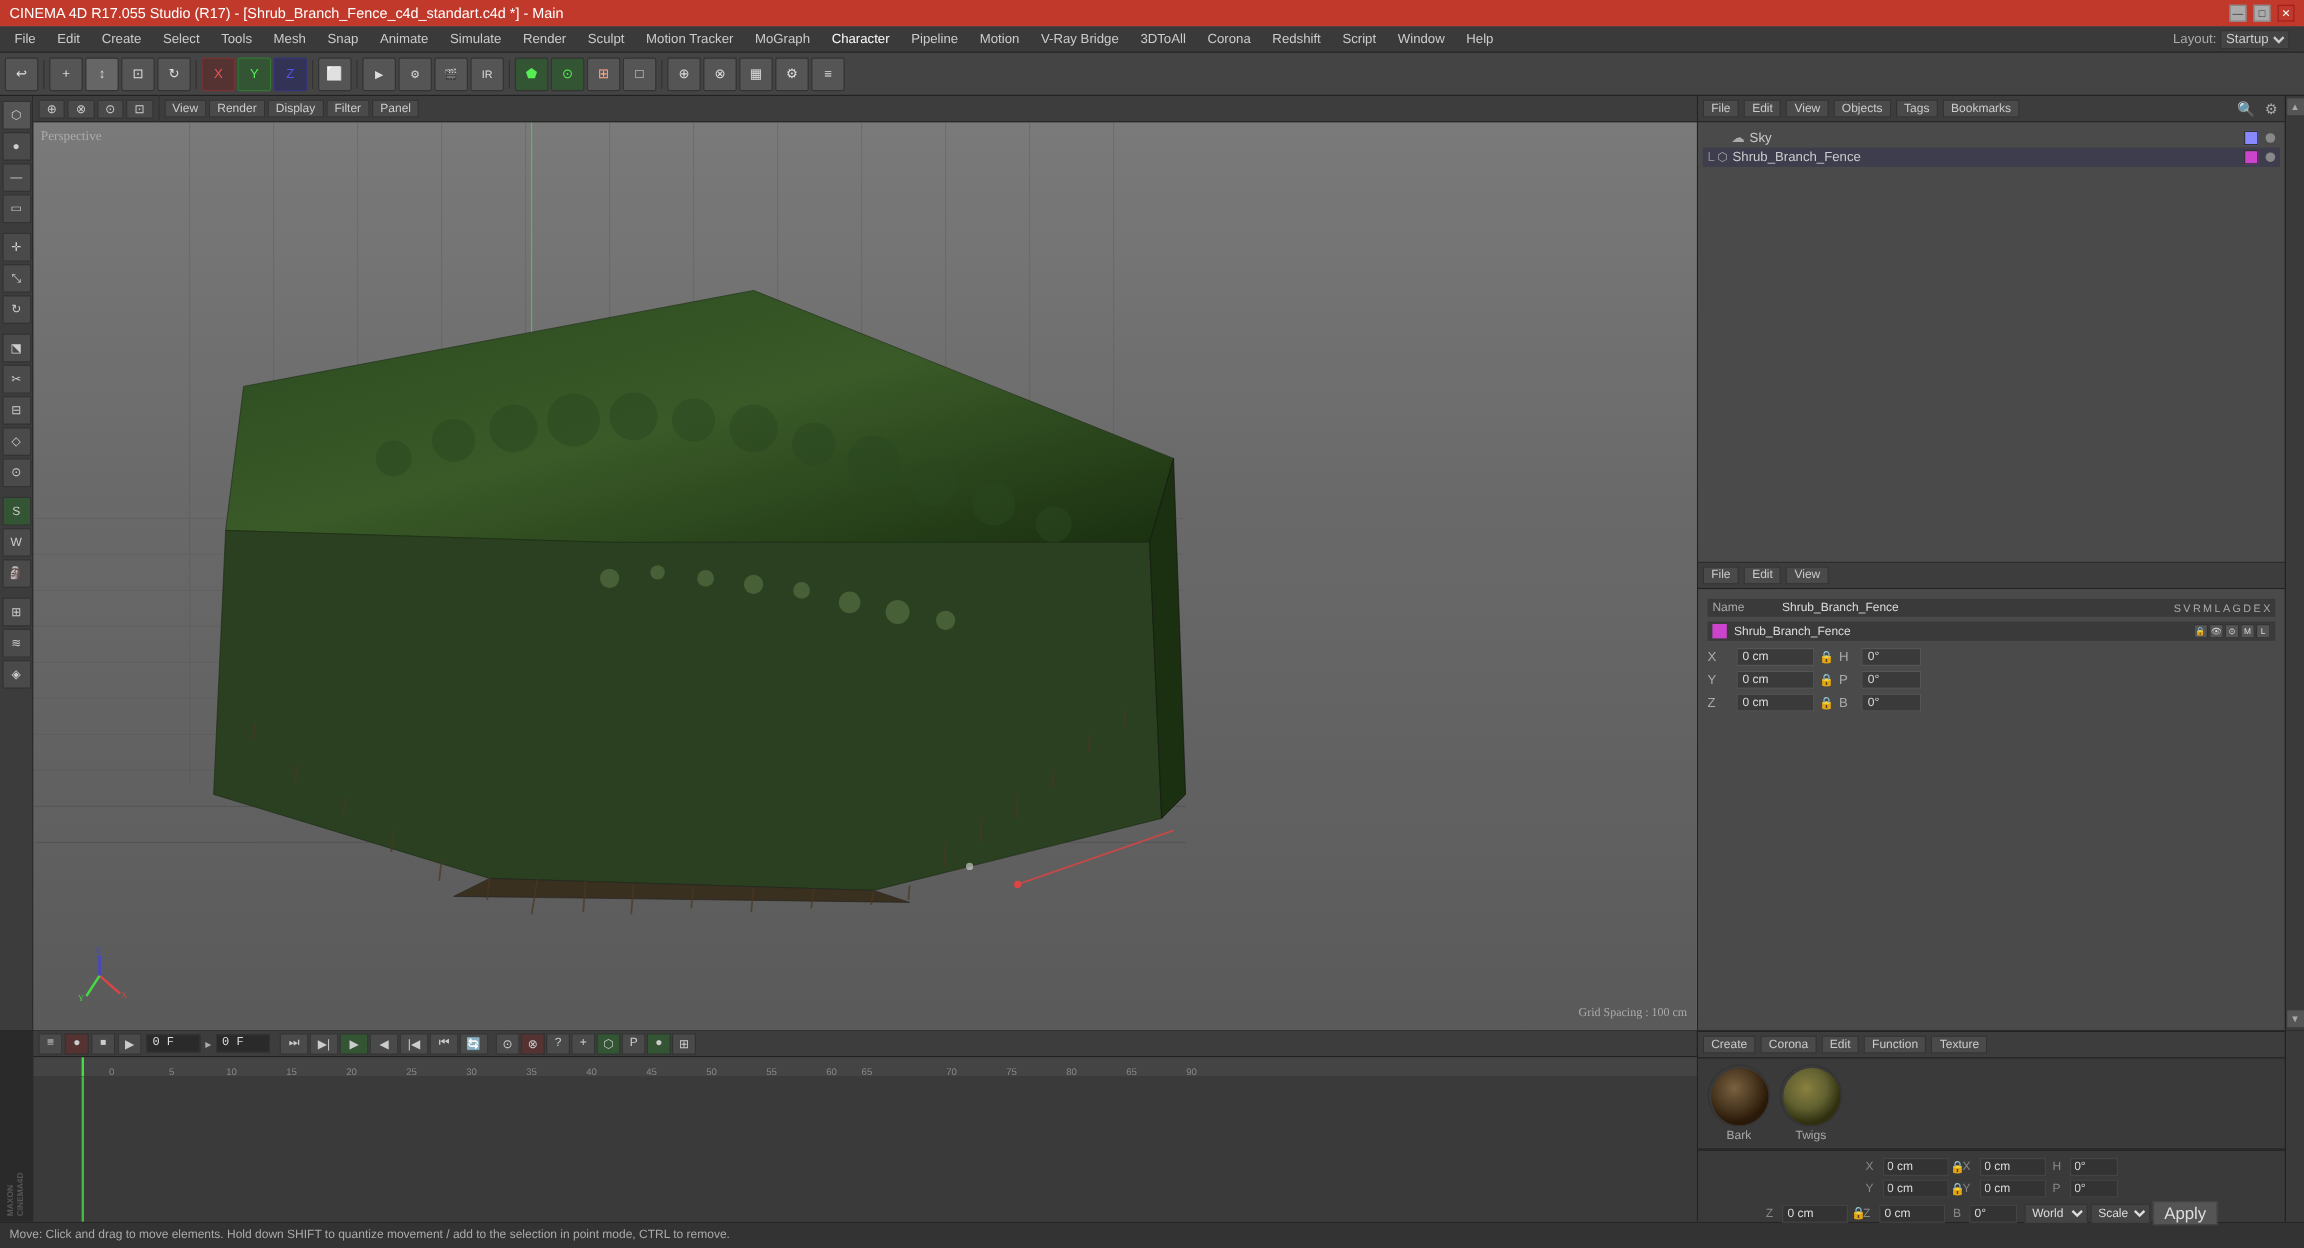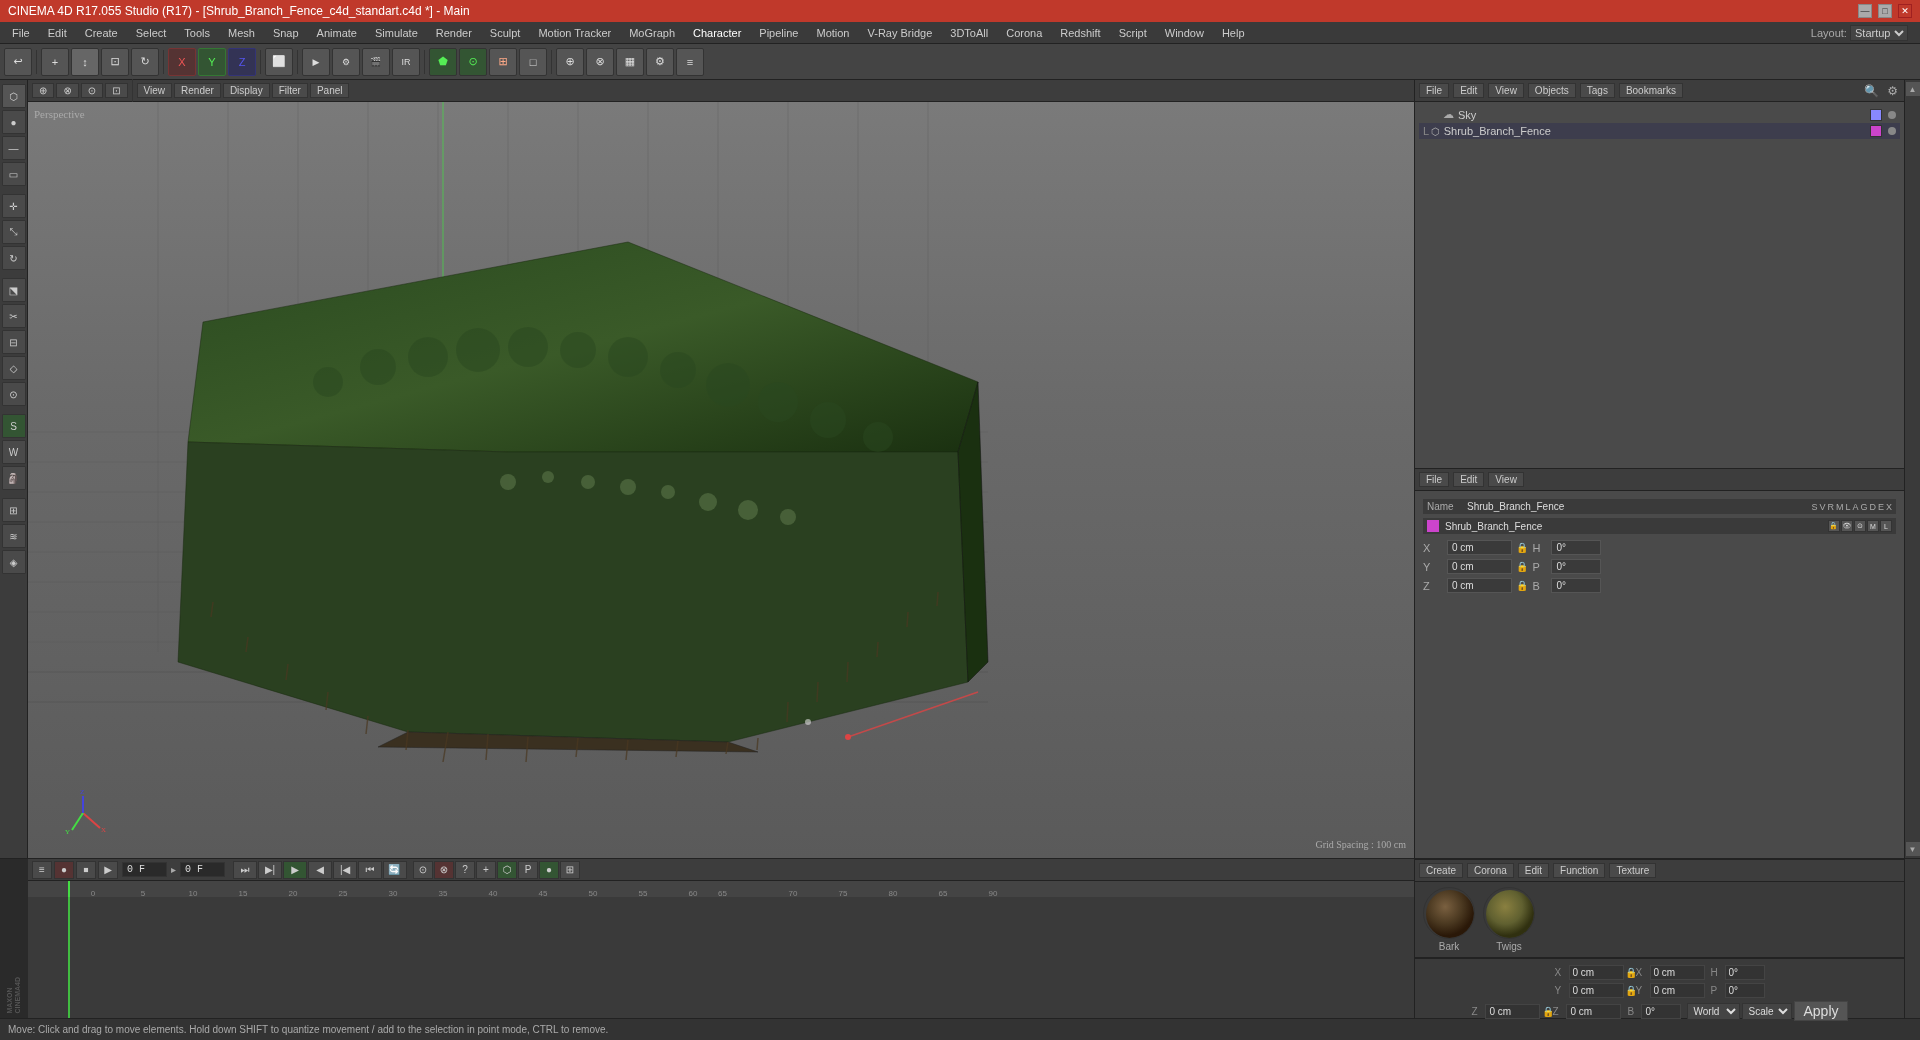--- a/index.html
+++ b/index.html
@@ -759,21 +759,21 @@
     </div>
 
     <div id="attributes-panel">
       <div id="attr-toolbar">
         <span class="om-btn">File</span>
         <span class="om-btn">Edit</span>
         <span class="om-btn">View</span>
       </div>
       <div id="attr-content">
 
-        <div style="display:flex;align-items:center;gap:0;margin-bottom:4px;font-size:10px;background:#3a3a3a;padding:2px 4px;">
+        <div style="display:flex;align-items:center;gap:18px;margin-bottom:4px;font-size:10px;background:#3a3a3a;padding:2px 4px;">
           <span style="color:#aaa;width:40px;">Name</span>
           <span style="flex:1;color:#ddd;">Shrub_Branch_Fence</span>
 
           <div style="display:flex;gap:2px;">
             <span style="color:#aaa;font-size:9px;">S</span>
             <span style="color:#aaa;font-size:9px;">V</span>
             <span style="color:#aaa;font-size:9px;">R</span>
             <span style="color:#aaa;font-size:9px;">M</span>
             <span style="color:#aaa;font-size:9px;">L</span>
             <span style="color:#aaa;font-size:9px;">A</span>

